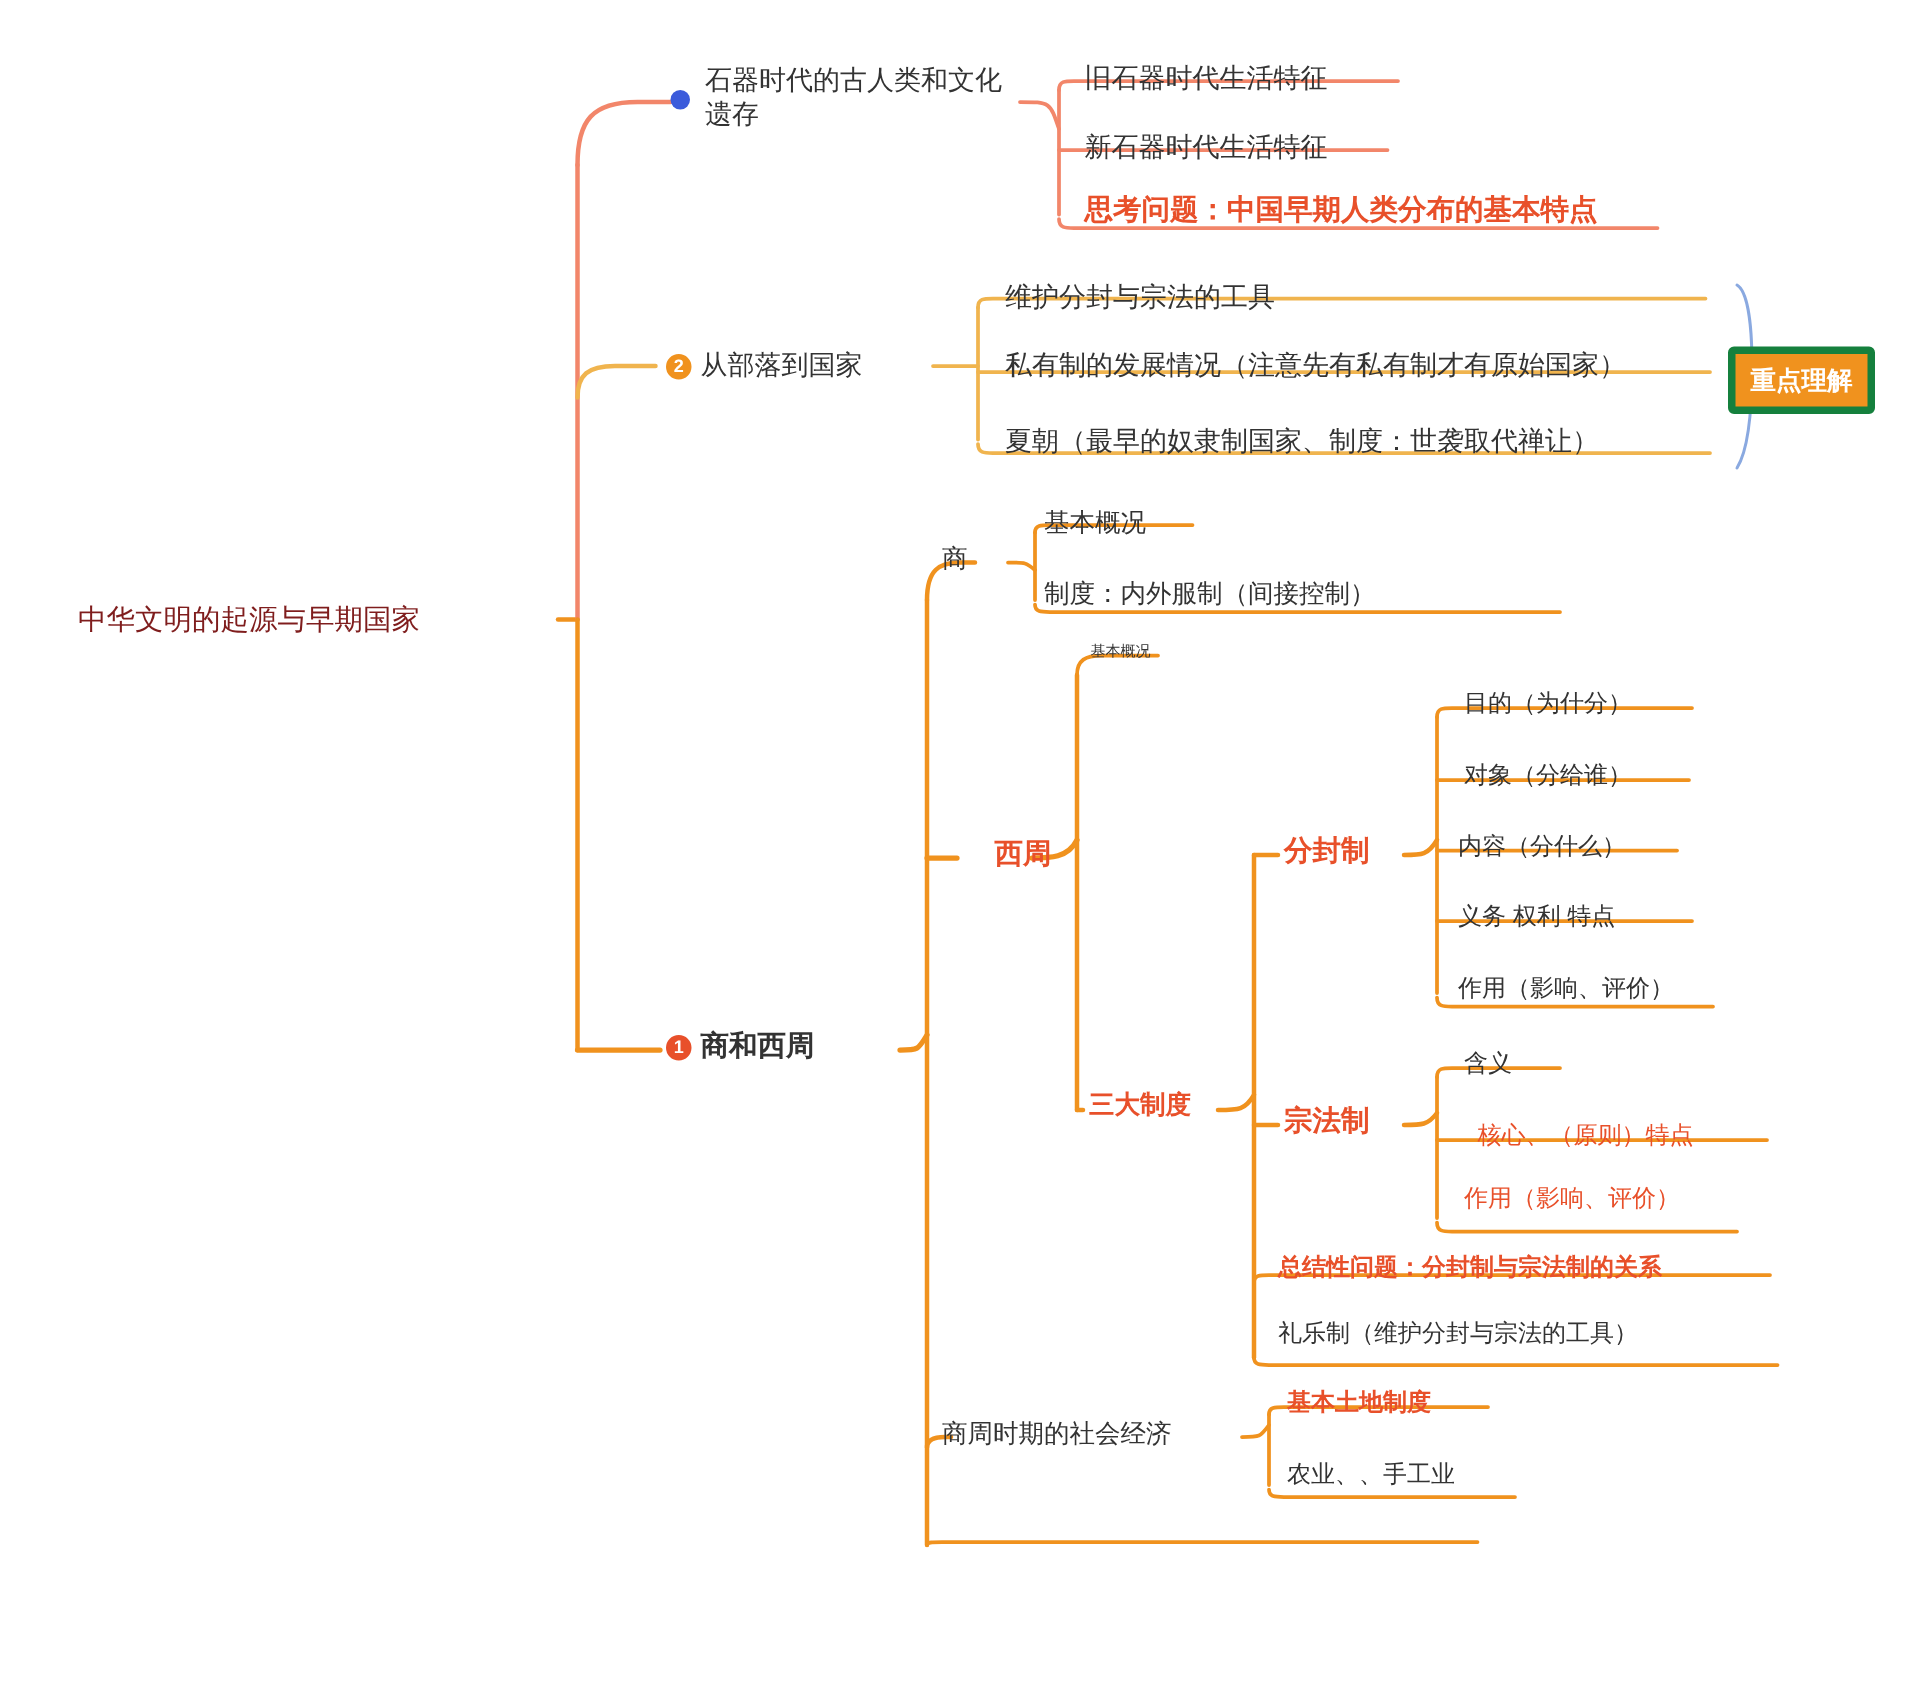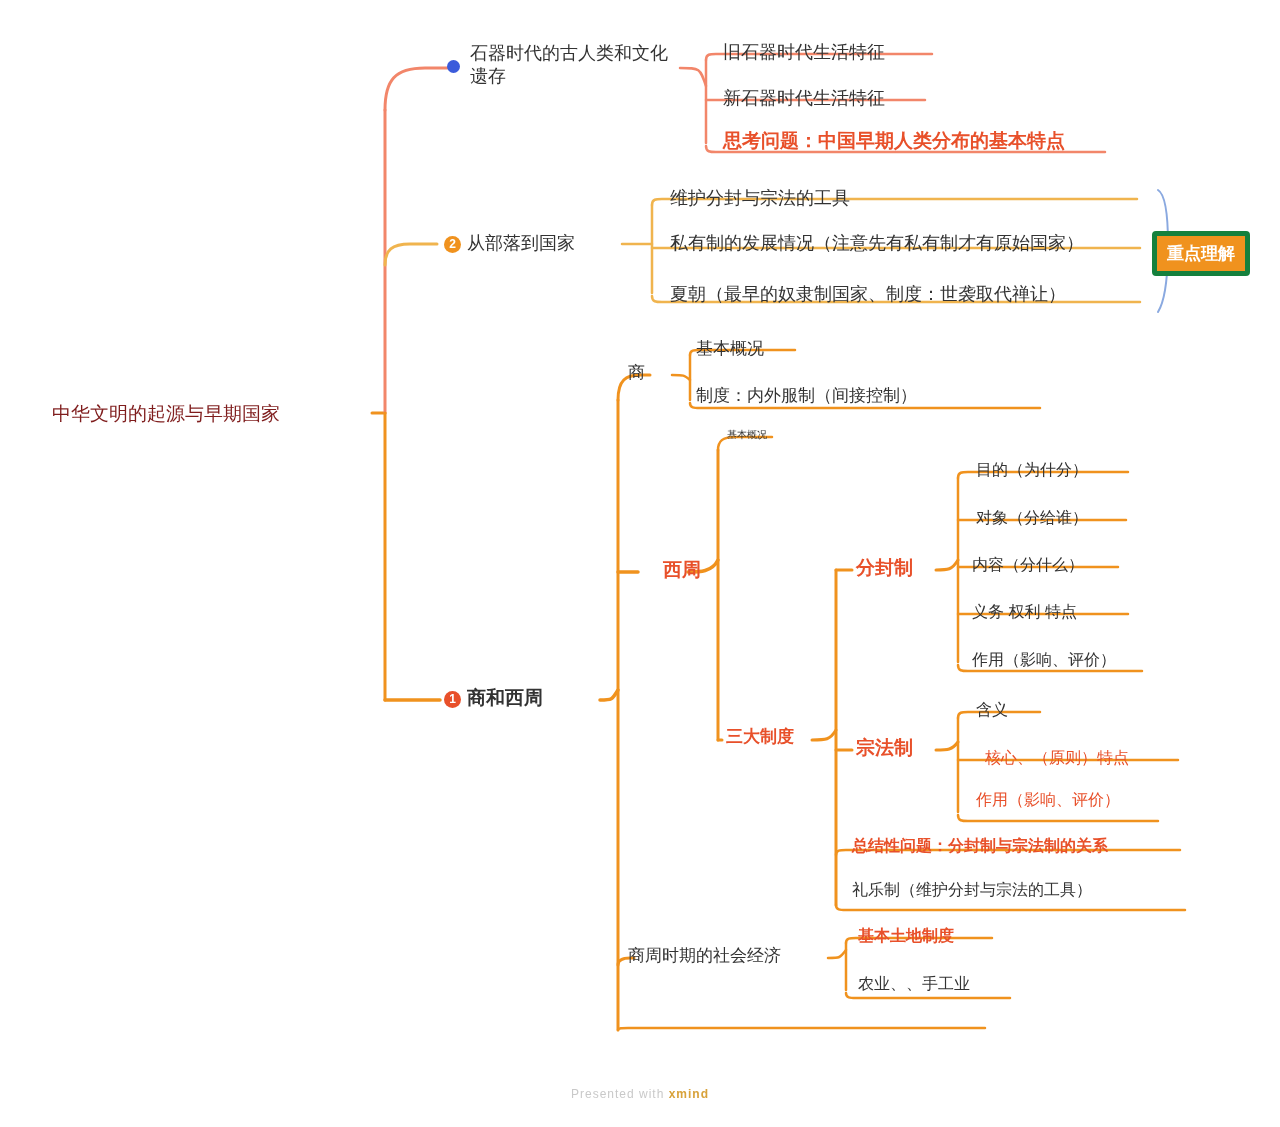--- a/index.html
+++ b/index.html
@@ -145,17 +145,13 @@
   <div class="node t3o" style="left:976px;top:790px;">作用（影响、评价）</div>
 
   <div class="node t3ob" style="left:852px;top:836px;">总结性问题：分封制与宗法制的关系</div>
   <div class="node t3" style="left:852px;top:880px;">礼乐制（维护分封与宗法的工具）</div>
 
   <div class="node t2" style="left:628px;top:945px;">商周时期的社会经济</div>
   <div class="node t3ob" style="left:858px;top:926px;">基本土地制度</div>
   <div class="node t3" style="left:858px;top:974px;">农业、、手工业</div>
 
 
-  <div class="footer">
-    <span>Presented with</span>
-    <b>xmind</b>
-  </div>
 </div>
 
 </body></html>

